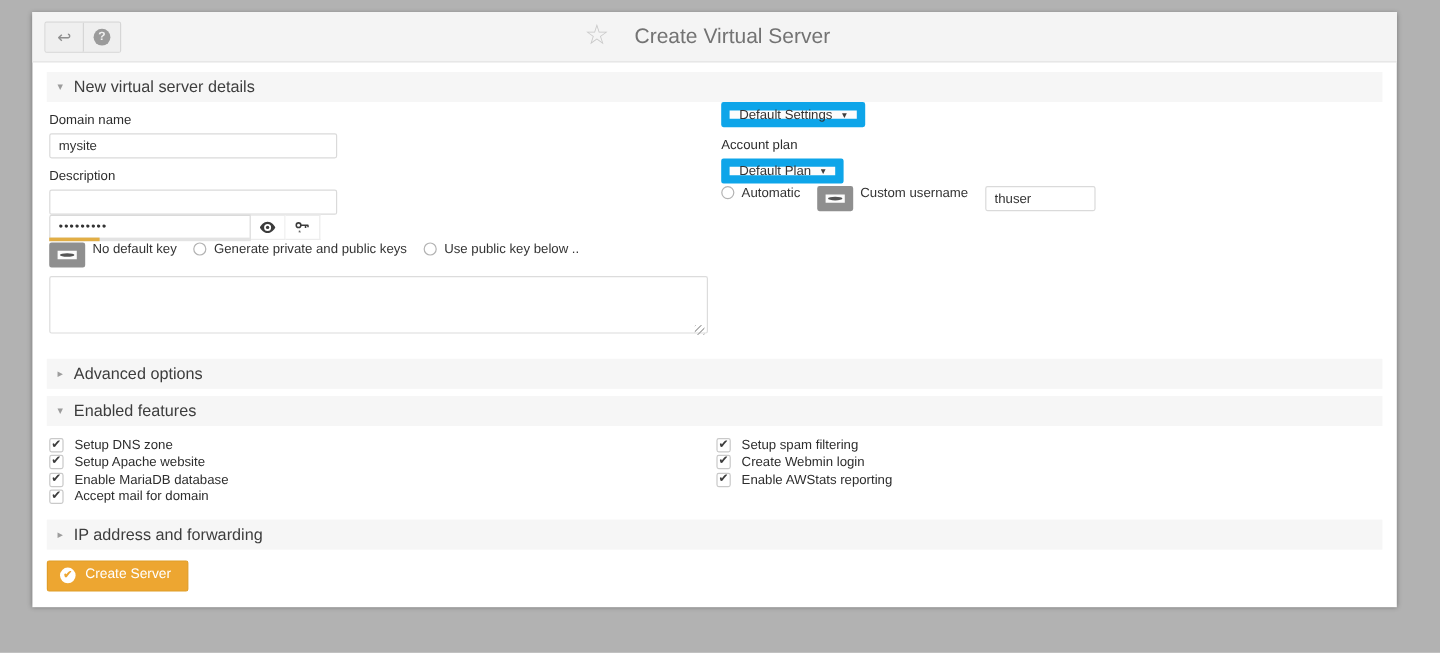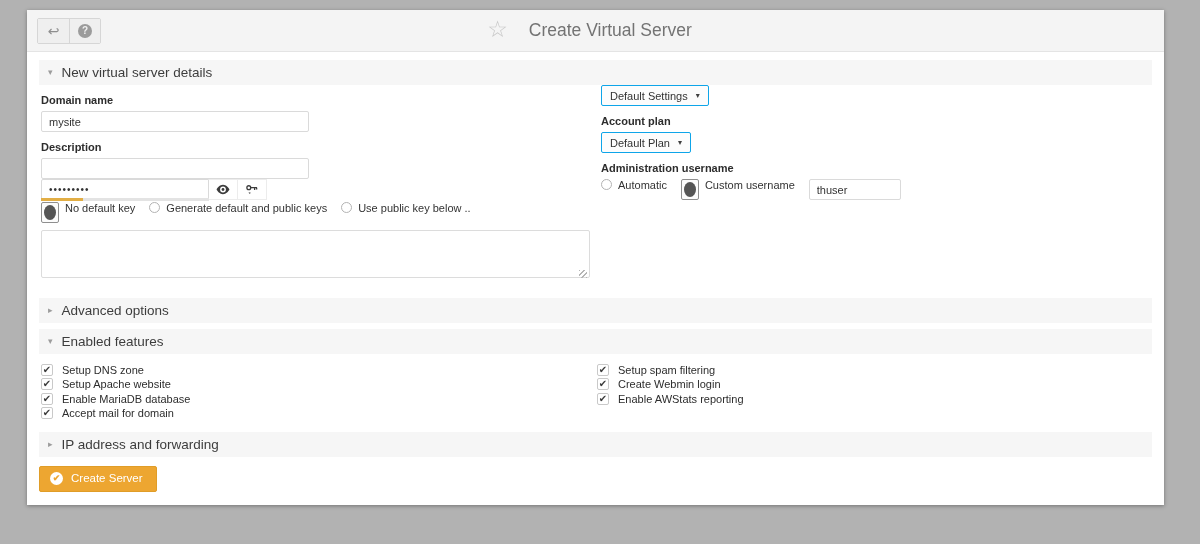--- a/index.html
+++ b/index.html
@@ -52,25 +52,25 @@
   .sec-head {
     display:flex; align-items:center; gap:9px;
     background:#f6f6f6; height:25px; padding:0 9px;
     font-size:13.5px; color:#3d3d3d; cursor:pointer;
   }
   .sec-head + .sec-head, .mt { margin-top:6px; }
   .caret { color:#9c9c9c; font-size:9px; line-height:1; }
 
   
   .details-grid { display:grid; grid-template-columns:560px 1fr; padding:0 2px 10px 2px; }
-  .flabel { display:block; font-weight:bold; font-size:11px; color:#2d2d2d; margin:9px 0 5px; }
+  .flabel { display:block; font-weight:normal; font-size:11px; color:#2d2d2d; margin:9px 0 5px; }
   .txt {
     height:21px; border:1px solid #dadada; border-radius:2px;
     font-size:11px; padding:0 7px; color:#333; font-family:inherit;
-    width:268px; background:#fff; outline:none; display:block;
+    width:240px; background:#fff; outline:none; display:block;
   }
   
   .pw-row { display:flex; align-items:stretch; }
   .pw-wrap { position:relative; }
   .pw-input { width:168px; letter-spacing:1px; font-size:10px; border-radius:2px 0 0 2px; }
   .strength { position:absolute; left:0; bottom:-1px; height:3px; width:168px; background:#e3e3e3; }
   .strength i { display:block; height:3px; width:42px; }
   .icon-btn {
     width:29px; border:1px solid #ececec; border-left:none; background:#fff;
     display:flex; align-items:center; justify-content:center; cursor:pointer; padding:0;
@@ -88,21 +88,21 @@
   
   .ta-wrap { position:relative; width:549px; margin-top:2px; }
   .ta { width:549px; height:48px; border:1px solid #dcdcdc; border-radius:2px; resize:none; font-family:inherit; }
   .handle {
     position:absolute; right:3px; bottom:4px; width:8px; height:8px;
     background:repeating-linear-gradient(135deg,#b5b5b5 0 1px,transparent 1px 3.5px);
   }
   
   .sel {
     display:inline-flex; align-items:center; gap:8px;
-    border:1px solid #0ea5e9; border-radius:2px; background:#fcfcfc;
+    border:7px solid #0ea5e9; border-radius:2px; background:#fcfcfc;
     height:21px; padding:0 8px; font-size:11px; color:#333; cursor:pointer;
   }
   .sel .dd { font-size:8px; color:#3f3f3f; }
   .uname-input { width:92px; display:inline-block; }
 
   
   .feat-grid { display:grid; grid-template-columns:556px 1fr; padding:7px 2px 10px 2px; }
   .chk-row { display:flex; align-items:center; gap:9px; margin:2.5px 0; }
   .chk {
     width:12px; height:12px; border:1px solid #c9c9c9; border-radius:2px;
@@ -183,21 +183,21 @@
                   <text x="6" y="22" font-size="10" fill="#3c3c3c">*</text>
                 </svg>
             </span>
           </button>
         </div>
 
         <div class="radio-row">
           <span class="radio sel"></span>
           <span class="radio-lbl">No default key</span>
           <span class="radio"></span>
-          <span class="radio-lbl">Generate default and public keys</span>
+          <span class="radio-lbl">Generate private and public keys</span>
           <span class="radio"></span>
           <span class="radio-lbl">Use public key below ..</span>
         </div>
         <div class="ta-wrap">
           <textarea class="ta" style=""></textarea>
           <span class="handle"></span>
         </div>
       </div>
 
       <div class="col-right">
@@ -205,21 +205,20 @@
           <span>Default Settings</span>
           <span class="dd">▾</span>
         </span>
 
         <label class="flabel">Account plan</label>
         <span class="sel">
           <span>Default Plan</span>
           <span class="dd">▾</span>
         </span>
 
-        <label class="flabel">Administration username</label>
         <div class="radio-row">
           <span class="radio"></span>
           <span class="radio-lbl">Automatic</span>
           <span class="radio sel"></span>
           <span class="radio-lbl">Custom username</span>
           <input class="txt uname-input" type="text" value="thuser" style="">
         </div>
       </div>
     </div>
 

